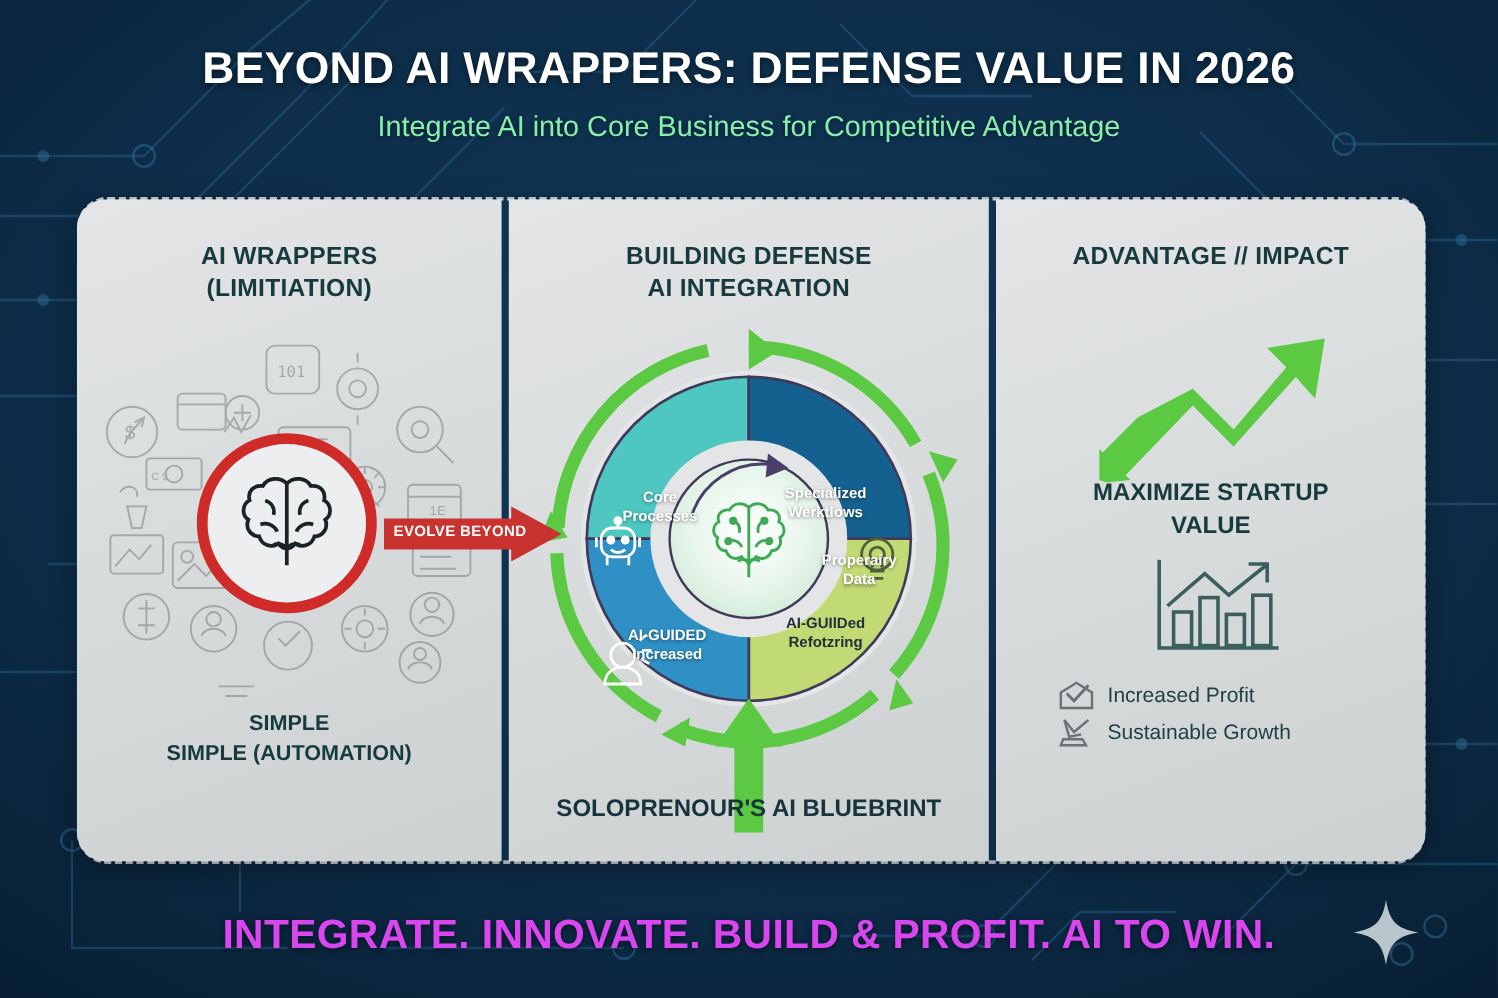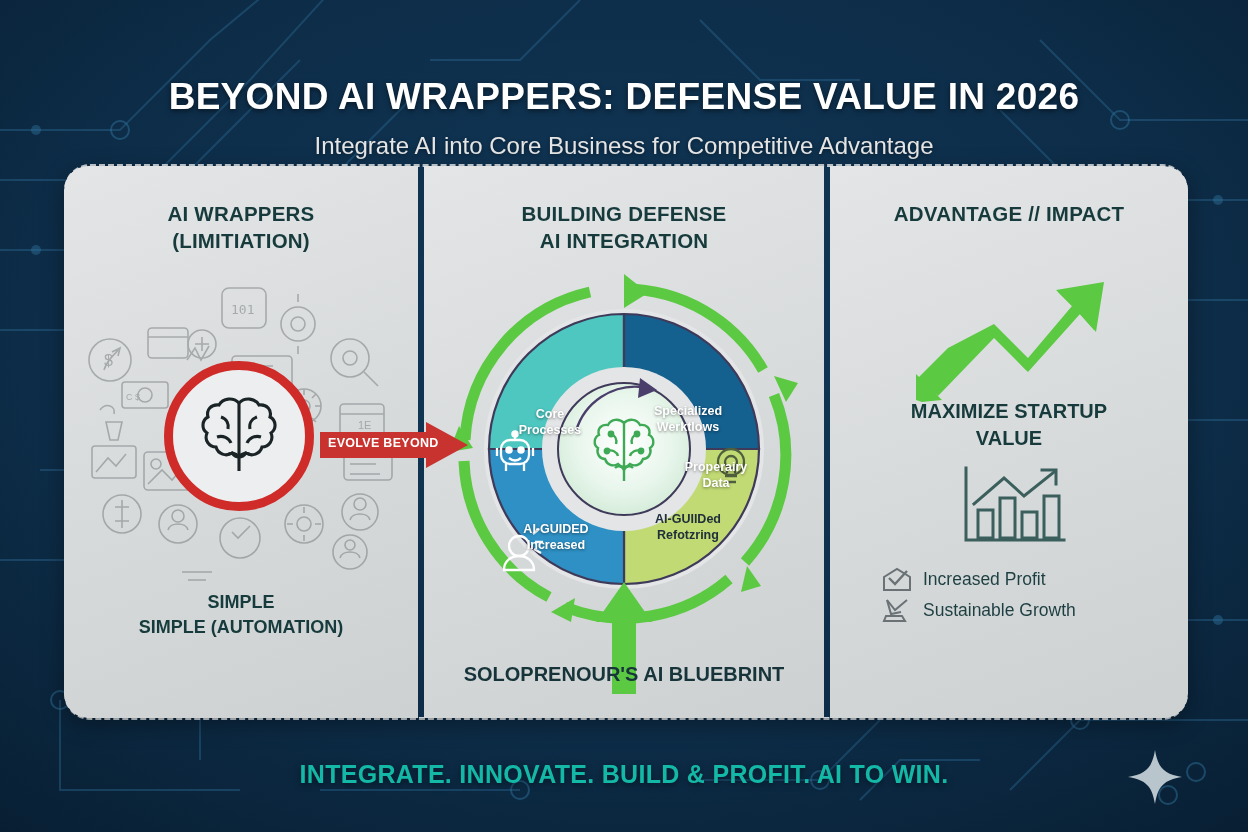--- a/index.html
+++ b/index.html
@@ -8,24 +8,24 @@
     font-family:"Liberation Sans", sans-serif;
     background:#0c2b45;
     position:relative;
   }
 
   
   #bg-circuit { position:absolute; inset:0; z-index:0; }
 
   
   .header { position:absolute; top:0; left:0; width:1248px; height:152px; z-index:3;
-            display:flex; flex-direction:column; align-items:center; justify-content:flex-start;margin-top:40px; }
+            display:flex; flex-direction:column; align-items:center; justify-content:flex-start; }
   .title { margin-top:36px; font-size:37px; font-weight:bold; color:#ffffff;
            letter-spacing:0.3px; text-shadow:0 2px 5px rgba(0,0,0,.5); white-space:nowrap; }
-  .subtitle { margin-top:14px; font-size:24px; color:#e5e5e5; font-weight:400;
+  .subtitle { margin-top:14px; font-size:24px; color:#86efac; font-weight:400;
               text-shadow:0 1px 4px rgba(0,0,0,.45); white-space:nowrap; }
 
   
   .frame { position:absolute; left:64px; top:164px; width:1124px; height:556px;
            border:3px dashed #ffffff; border-radius:26px; opacity:.78; z-index:2; }
 
   
   .panels { position:absolute; left:64px; top:166px; width:1124px; height:552px;
             display:flex; z-index:4; border-radius:24px; overflow:hidden;
             box-shadow:0 6px 22px rgba(0,0,0,.35); }
@@ -64,21 +64,21 @@
   .trend { position:absolute; left:86px; top:96px; width:190px; height:140px; }
   .right-mid { position:absolute; left:0; right:0; top:232px; text-align:center;
                color:#173b3c; font-weight:bold; font-size:20px; line-height:27px; }
   .bars { position:absolute; left:128px; top:300px; width:110px; height:82px; }
   .checks { position:absolute; left:52px; top:398px; width:270px; }
   .check-row { display:flex; align-items:center; gap:11px; height:31px; }
   .check-row span { color:#1d3f42; font-size:17.5px; }
 
   
   .footer { position:absolute; left:0; right:0; top:760px; text-align:center; z-index:5; }
-  .footer-text { display:inline-block; color:#14b8a6; font-weight:bold; font-size:25px;
+  .footer-text { display:inline-block; color:#d946ef; font-weight:bold; font-size:34px;
                  letter-spacing:.3px; text-shadow:0 2px 6px rgba(0,0,0,.5); }
   .sparkle { position:absolute; right:64px; top:748px; width:58px; height:58px; z-index:5; }
 </style>
 </head>
 <body>
 
 <svg id="bg-circuit" width="1248" height="832" viewBox="0 0 1248 832">
   <defs>
     <radialGradient id="bgGrad" cx="50%" cy="40%" r="78%">
       <stop offset="0%" stop-color="#11395a"></stop>

